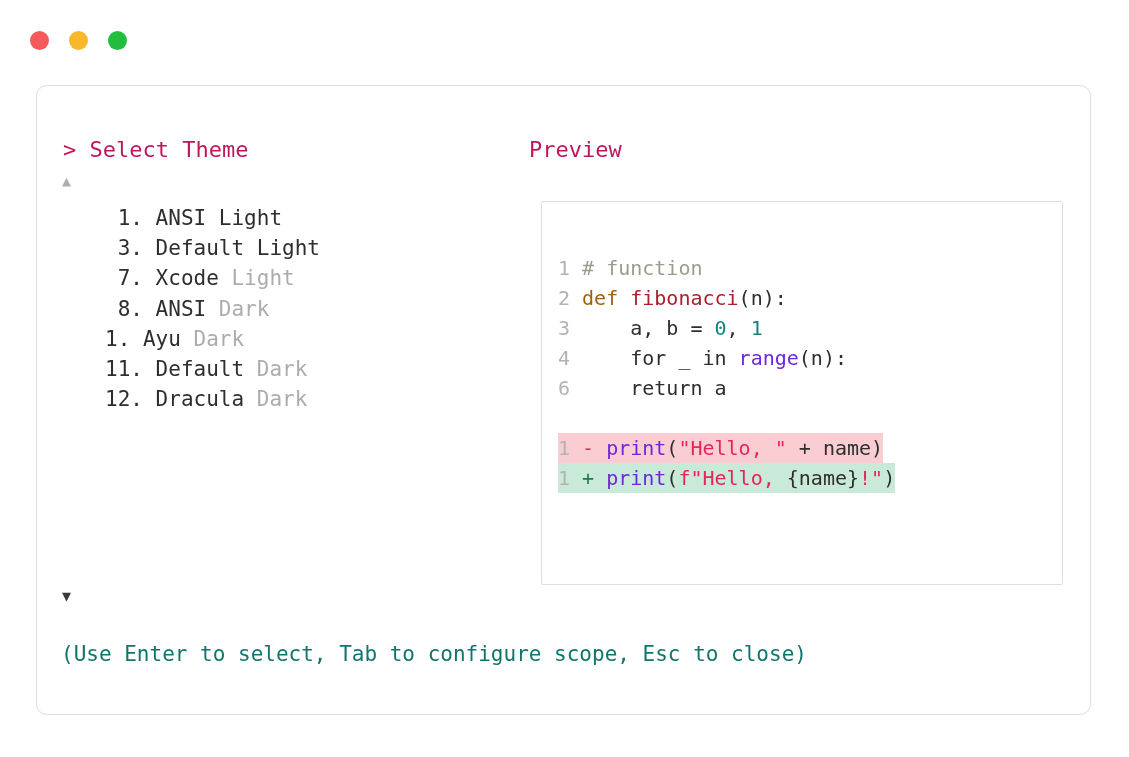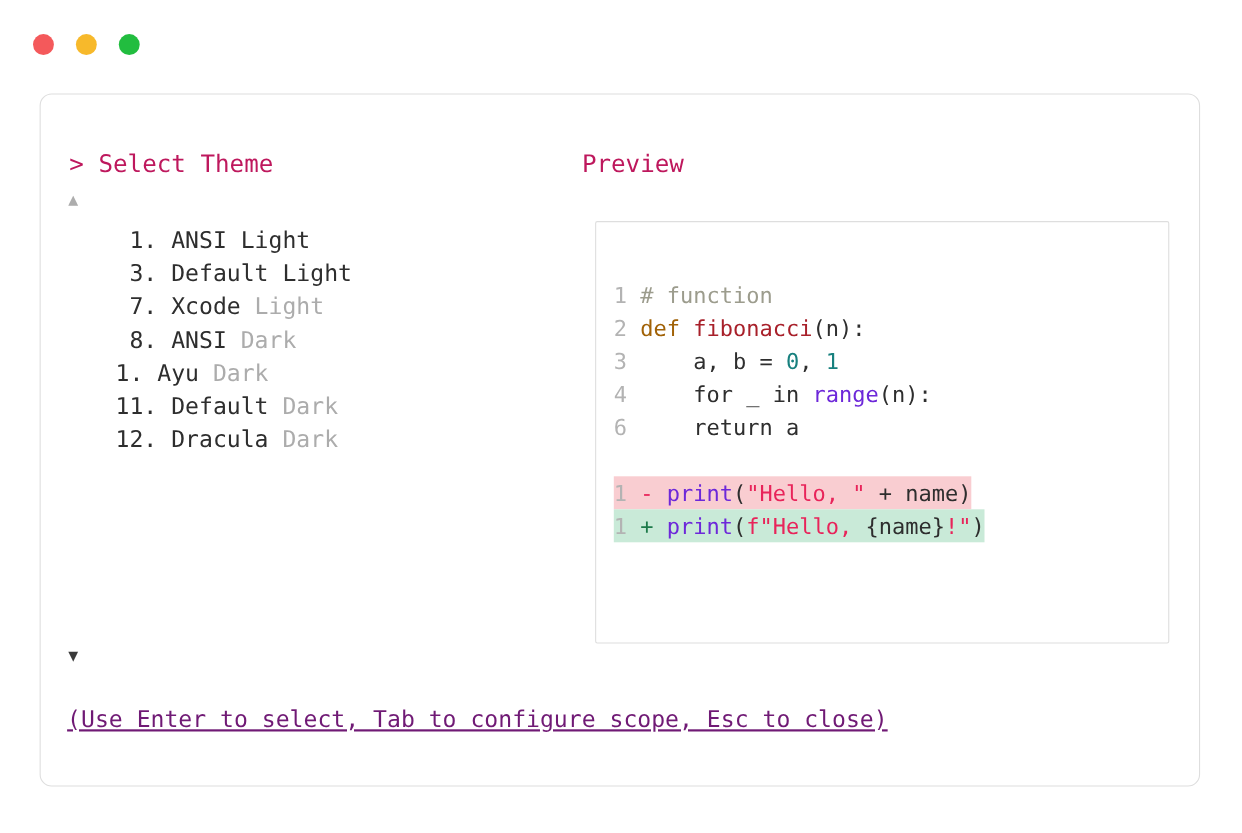--- a/index.html
+++ b/index.html
@@ -168,23 +168,22 @@
   .diff-marker-del { color: #e8245a; }
   .diff-marker-add { color: #1d7a4a; }
 
   
   .hint {
     position: absolute;
     left: 24px;
     top: 558px;
     font-size: 21px;
     line-height: 1;
-    color: #701a75;
-    white-space: pre;
-    text-decoration: underline;
+    color: #0f766e;
+    white-space: pre;
   }
 </style>
 </head>
 <body>
 
 <div class="traffic-lights">
   <span class="dot" style="background: rgb(244, 89, 91);"></span>
   <span class="dot" style="background: rgb(247, 185, 43);"></span>
   <span class="dot" style="background: rgb(34, 189, 63);"></span>
 </div>

